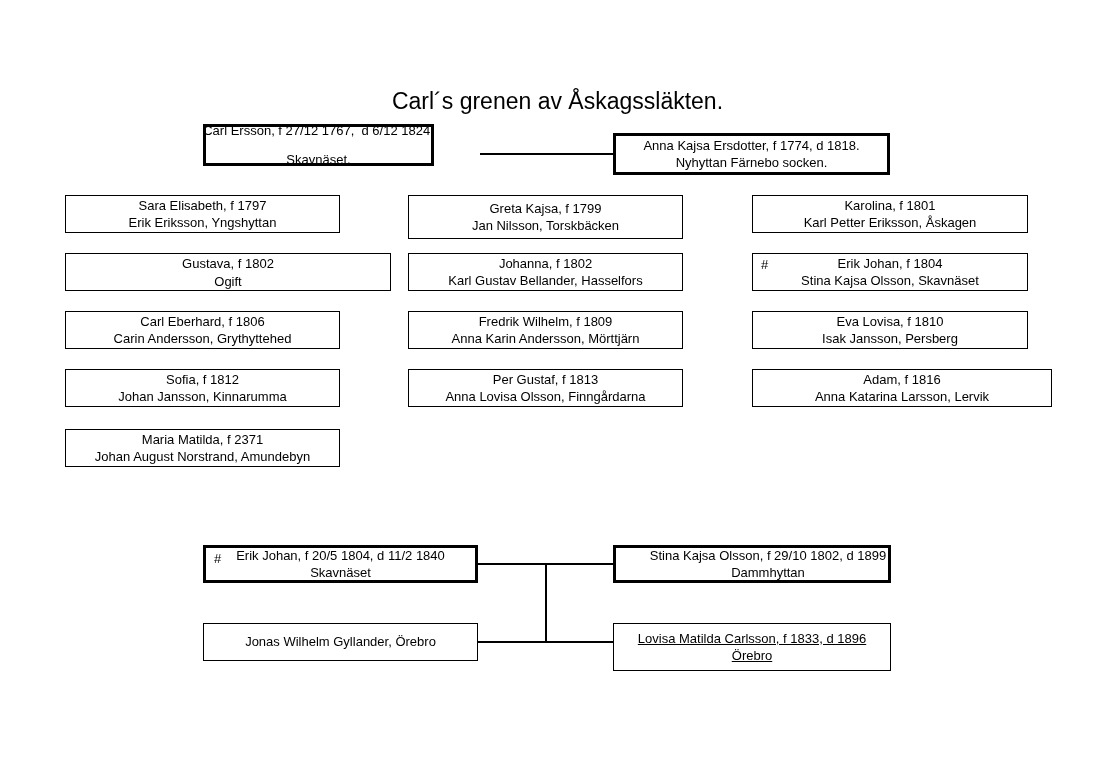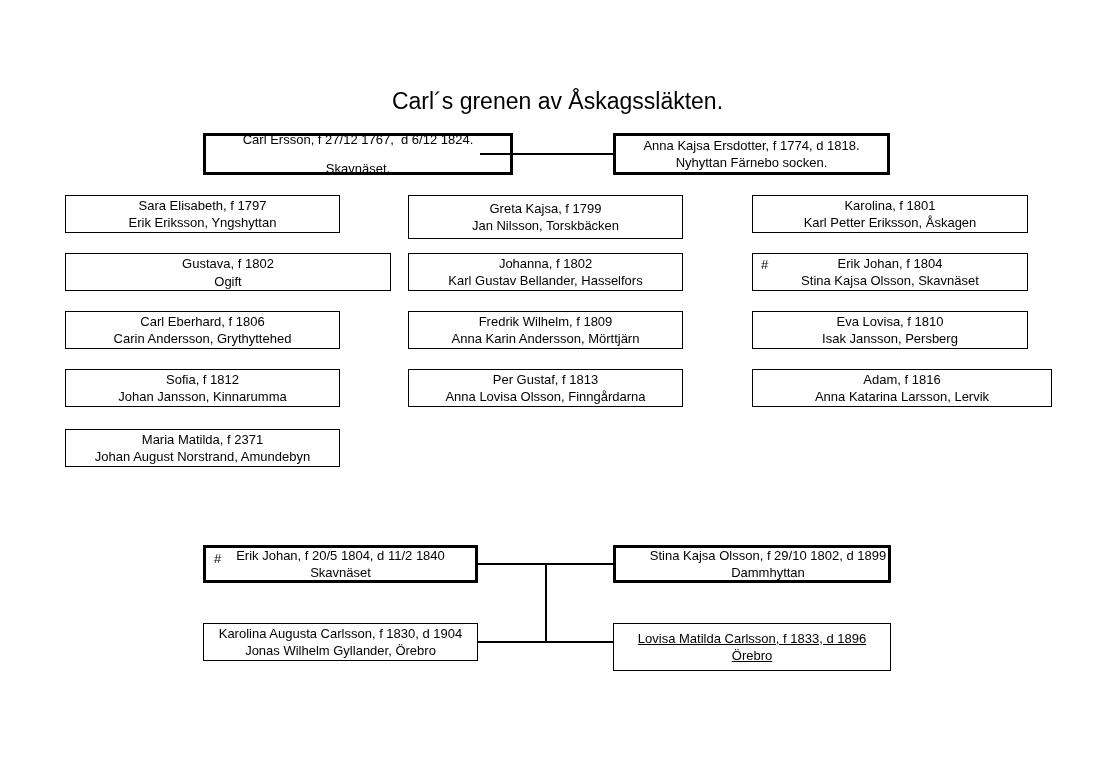--- a/index.html
+++ b/index.html
@@ -48,21 +48,21 @@
   }
   .hline, .vline { position: absolute; background: #000; }
 </style>
 </head>
 <body>
 
 <div class="canvas">
 
   <div class="title">Carl´s grenen av Åskagssläkten.</div>
 
-  <div class="box thick" style="left:203px; top:133px; width:310px; height:42px;gap:12px;">
+  <div class="box thick" style="left:203px; top:124px; width:231px; height:42px;gap:12px;">
     <div class="line">Carl Ersson, f 27/12 1767,  d 6/12 1824.</div>
     <div class="line">Skavnäset.</div>
   </div>
   <div class="hline" style="left:480px; top:153px; width:133px; height:2px;"></div>
   <div class="box thick" style="left:613px; top:133px; width:277px; height:42px;">
     <div class="line">Anna Kajsa Ersdotter, f 1774, d 1818.</div>
     <div class="line">Nyhyttan Färnebo socken.</div>
   </div>
 
   <div class="box" style="left:65px; top:195px; width:275px; height:38px;">
@@ -131,21 +131,20 @@
   <div class="hline" style="left:478px; top:563px; width:135px; height:2px;"></div>
   <div class="box thick" style="left:613px; top:545px; width:278px; height:38px;padding-left:32px;">
     <div class="line">Stina Kajsa Olsson, f 29/10 1802, d 1899</div>
     <div class="line">Dammhyttan</div>
   </div>
 
   <div class="vline" style="left:545px; top:563px; width:2px; height:80px;"></div>
   <div class="hline" style="left:478px; top:641px; width:135px; height:2px;"></div>
 
   <div class="box" style="left:203px; top:623px; width:275px; height:38px;">
-    <div class="line">Karolina Augusta Carlsson, f 1830, d 1904</div>
     <div class="line">Jonas Wilhelm Gyllander, Örebro</div>
   </div>
   <div class="box" style="left:613px; top:623px; width:278px; height:48px;text-decoration:underline;">
     <div class="line">Lovisa Matilda Carlsson, f 1833, d 1896</div>
     <div class="line">Örebro</div>
   </div>
 
 </div>
 
 </body></html>

